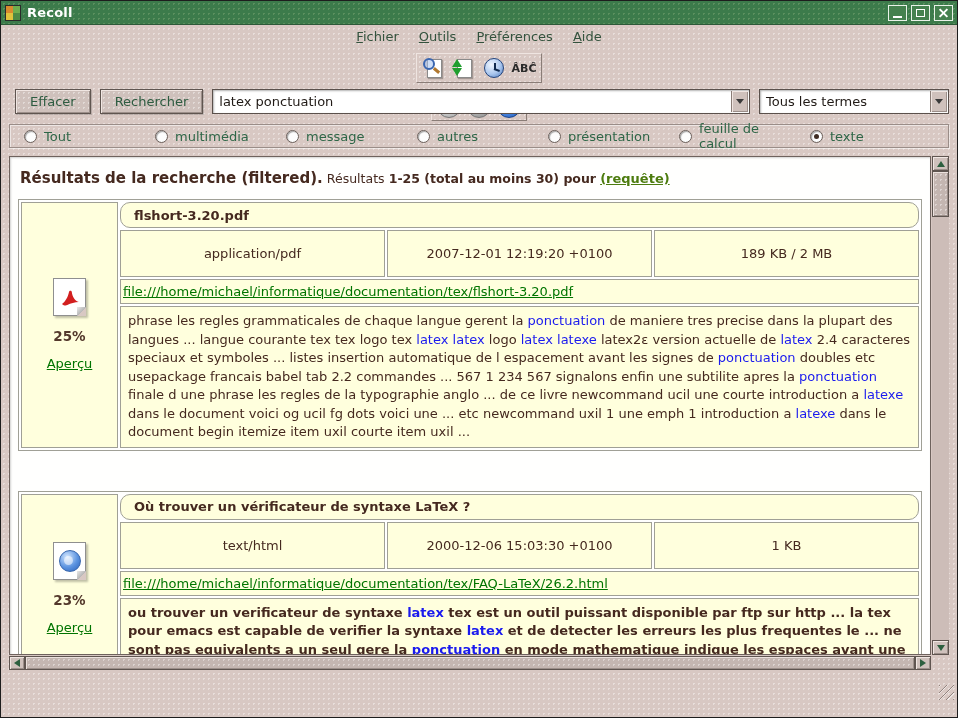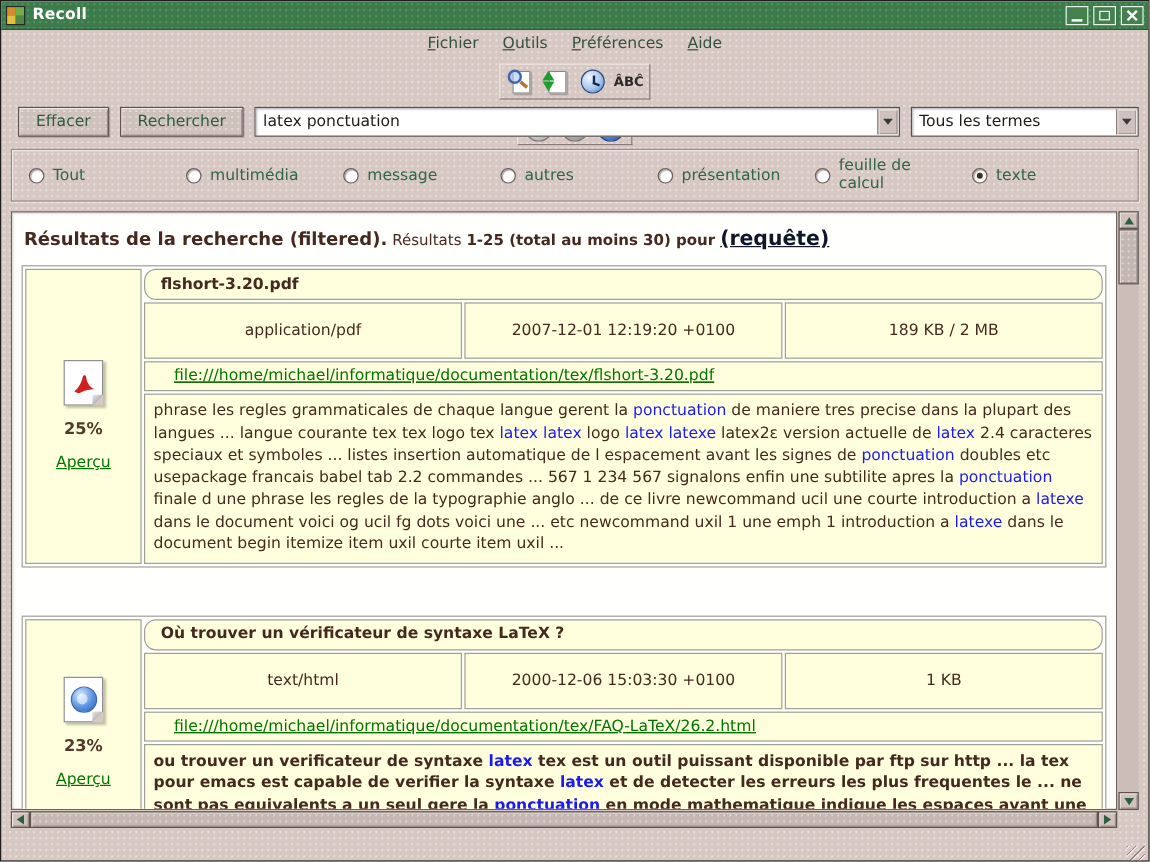--- a/index.html
+++ b/index.html
@@ -91,50 +91,50 @@
     background:#cfc1bc; border-left:1px solid #8a7d77;
     box-shadow: inset 1px 1px 0 #f0e6e2, inset -1px -1px 0 #9c8f8a;
     display:flex; align-items:center; justify-content:center; }
   .tri-dn-sm { width:0; height:0; border-left:4px solid transparent; border-right:4px solid transparent; border-top:5px solid #3a3a3a; }
 
   .search-row { display:flex; gap:9px; margin:8px 8px 0 14px; height:26px; }
   .mode-combo { width:190px; }
   .query-combo { flex:1; }
 
   
-  .filter-frame { margin:9px 8px 0 8px; height:44px; display:flex; align-items:center;
+  .filter-frame { margin:9px 8px 0 8px; height:24px; display:flex; align-items:center;
     border:1px solid #9a8d88; box-shadow: inset 1px 1px 0 rgba(255,255,255,.55), 1px 1px 0 rgba(255,255,255,.5); }
   .radio-item { display:flex; align-items:center; gap:7px; width:131px; padding-left:14px; }
   .radio-item:last-child { width:auto; }
   .radio-dot { width:13px; height:13px; min-width:13px; border-radius:50%; background:#fdfdfd;
     border:1px solid #6b5f5a; box-shadow: inset 1px 1px 1px rgba(0,0,0,.35); position:relative; }
   .radio-dot.checked::after { content:""; position:absolute; inset:3px; border-radius:50%; background:#3f2d24; }
   .radio-label { font-size:13px; color:#2e6647; }
 
   
   .results-grid { margin:8px 8px 0 8px; height:514px; display:grid;
     grid-template-columns: 1fr 18px; grid-template-rows: 1fr 15px; }
   .results-view { background:#fffffe; border:1px solid #6e625d;
     box-shadow: inset 1px 1px 2px rgba(0,0,0,.18); overflow:hidden; padding:8px 0 0 0; }
 
   .res-heading { margin:4px 0 12px 10px; font-size:13px; color:#45291f; }
   .res-heading .h-title { font-size:15px; font-weight:bold; }
   .res-heading .h-prefix { font-size:12.5px; }
   .res-heading .h-range { font-size:12.5px; font-weight:bold; }
-  .res-heading a.query-link { font-size:17px; font-weight:bold; color:#0f172a; }
+  .res-heading a.query-link { font-size:13px; font-weight:bold; color:#4d7c0f; }
 
   table.result { border-collapse:separate; border-spacing:2px; background:#fff;
     width: calc(100% - 16px); margin:0 8px; border:1px solid #a0a096; table-layout:fixed; }
   table.result + table.result { margin-top:40px; }
   table.result td { border:1px solid #a0a096; background:#ffffdd; font-size:13px; color:#45291f; }
   td.side-cell { width:97px; text-align:center; vertical-align:middle; }
   .side-inner { display:flex; flex-direction:column; align-items:center; gap:12px; padding:8px 0; }
   td.title-cell { background:#d5d3cb; font-weight:bold; color:#332317; padding:4px 6px 4px 13px; height:26px;border-radius:10px; }
   td.meta-cell { text-align:center; height:25px; padding:15px; }
-  td.url-cell { padding:3px 24px; height:25px;text-decoration:underline; }
+  td.url-cell { padding:3px 2px; height:25px; }
   td.snippet-cell { padding:5px 7px; line-height:18.5px; color:#6b3e2a; font-size:12.8px; vertical-align:top; }
   td.snippet-cell .hl { color:#1a1aee; }
   td.snippet-tall { height:72px;font-weight:bold; }
   a.file-link { color:#007400; text-decoration:underline; }
   .pct { font-weight:bold; color:#53382b; font-size:13.5px; }
   a.preview-link { color:#007400; text-decoration:underline; font-size:13px; }
 
   .file-ico { width:33px; height:38px; position:relative; background:#fff; border:1px solid #8f8f8f;
     box-shadow:2px 2px 2px rgba(0,0,0,.25); display:flex; align-items:center; justify-content:center; }
   .file-ico .fold { position:absolute; right:-1px; bottom:-1px; width:9px; height:9px;

